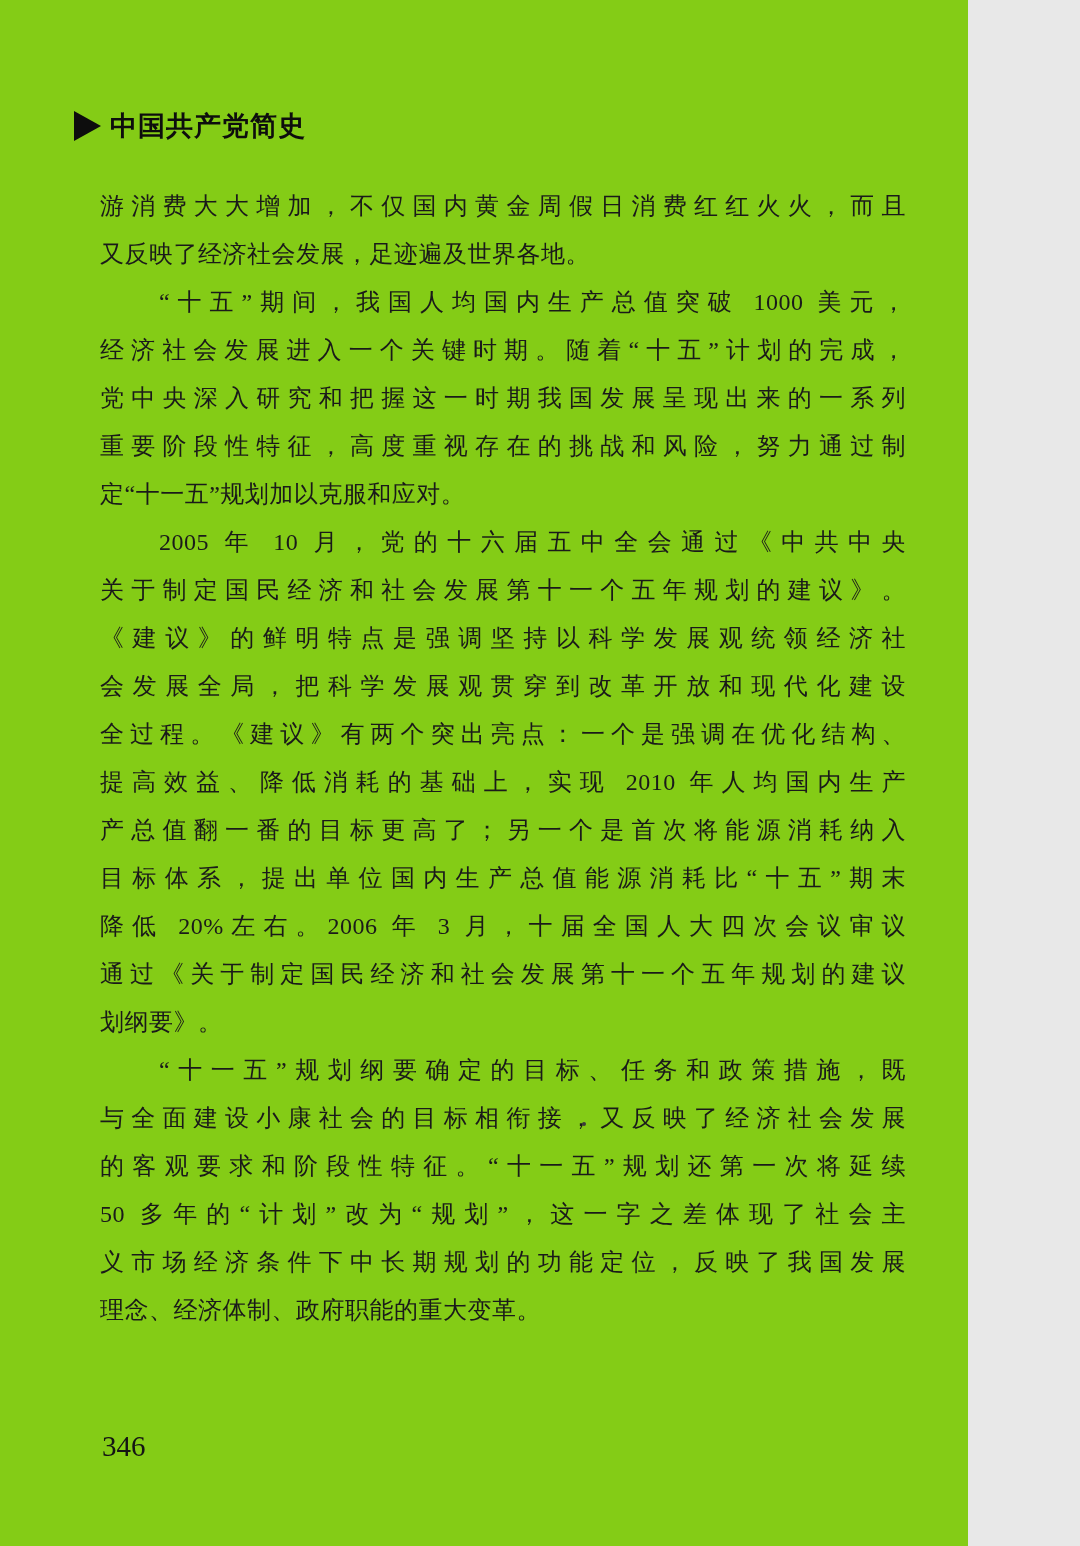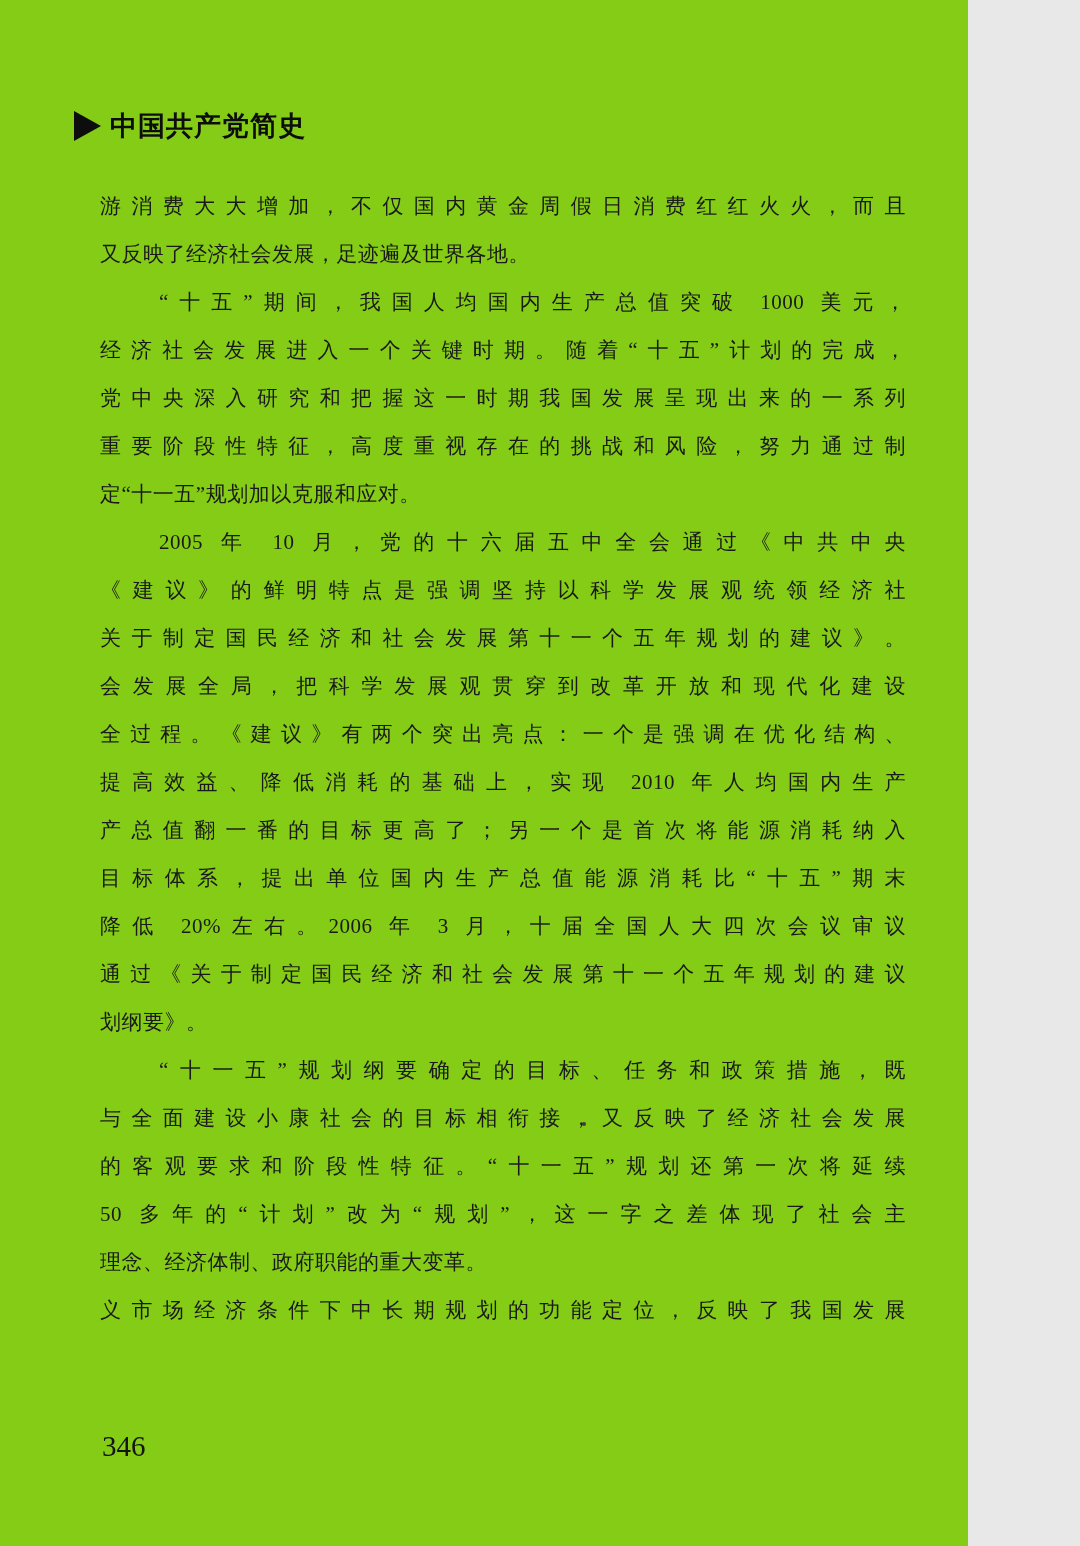--- a/index.html
+++ b/index.html
@@ -37,21 +37,21 @@
   }
 
   
   .body-text {
     position: absolute;
     left: 100px;
     top: 182px;
     width: 806px;
   }
   .line {
-    font-size: 21px;
+    font-size: 24px;
     line-height: 48px;
     height: 48px;
     text-align: justify;
     text-align-last: justify;
     letter-spacing: 0.5px;
     color: #1a1a1a;
     white-space: normal;
   }
   .line.indent { padding-left: 59px; }
   .line.end { text-align: left; text-align-last: left; }
@@ -95,36 +95,36 @@
 
   <div class="body-text">
       <div class="line">游消费大大增加，不仅国内黄金周假日消费红红火火，而且</div>
       <div class="line end">又反映了经济社会发展，足迹遍及世界各地。</div>
       <div class="line indent">“十五”期间，我国人均国内生产总值突破 1000 美元，</div>
       <div class="line">经济社会发展进入一个关键时期。随着“十五”计划的完成，</div>
       <div class="line">党中央深入研究和把握这一时期我国发展呈现出来的一系列</div>
       <div class="line">重要阶段性特征，高度重视存在的挑战和风险，努力通过制</div>
       <div class="line end">定“十一五”规划加以克服和应对。</div>
       <div class="line indent">2005 年 10 月，党的十六届五中全会通过《中共中央</div>
+      <div class="line">关于制定国民经济和社会发展第十一个五年规划的建议》。</div>
       <div class="line">《建议》的鲜明特点是强调坚持以科学发展观统领经济社</div>
-      <div class="line">关于制定国民经济和社会发展第十一个五年规划的建议》。</div>
       <div class="line">会发展全局，把科学发展观贯穿到改革开放和现代化建设</div>
       <div class="line">全过程。《建议》有两个突出亮点：一个是强调在优化结构、</div>
       <div class="line">提高效益、降低消耗的基础上，实现 2010 年人均国内生产</div>
       <div class="line">产总值翻一番的目标更高了；另一个是首次将能源消耗纳入</div>
       <div class="line">目标体系，提出单位国内生产总值能源消耗比“十五”期末</div>
       <div class="line">降低 20%左右。2006 年 3 月，十届全国人大四次会议审议</div>
       <div class="line">通过《关于制定国民经济和社会发展第十一个五年规划的建议</div>
       <div class="line end">划纲要》。</div>
       <div class="line indent">“十一五”规划纲要确定的目标、任务和政策措施，既</div>
       <div class="line">与全面建设小康社会的目标相衔接，又反映了经济社会发展</div>
       <div class="line">的客观要求和阶段性特征。“十一五”规划还第一次将延续</div>
       <div class="line">50 多年的“计划”改为“规划”，这一字之差体现了社会主</div>
+      <div class="line">义市场经济条件下中长期规划的功能定位，反映了我国发展</div>
       <div class="line end">理念、经济体制、政府职能的重大变革。</div>
-      <div class="line">义市场经济条件下中长期规划的功能定位，反映了我国发展</div>
     </div>
 
   <div class="page-number">346</div>
 
   <div class="artifact art-1"></div>
   <div class="artifact art-2"></div>
   <div class="artifact art-3"></div>
   <div class="artifact art-4"></div>
   <div class="artifact art-5"></div>
   <div class="artifact art-6"></div>

